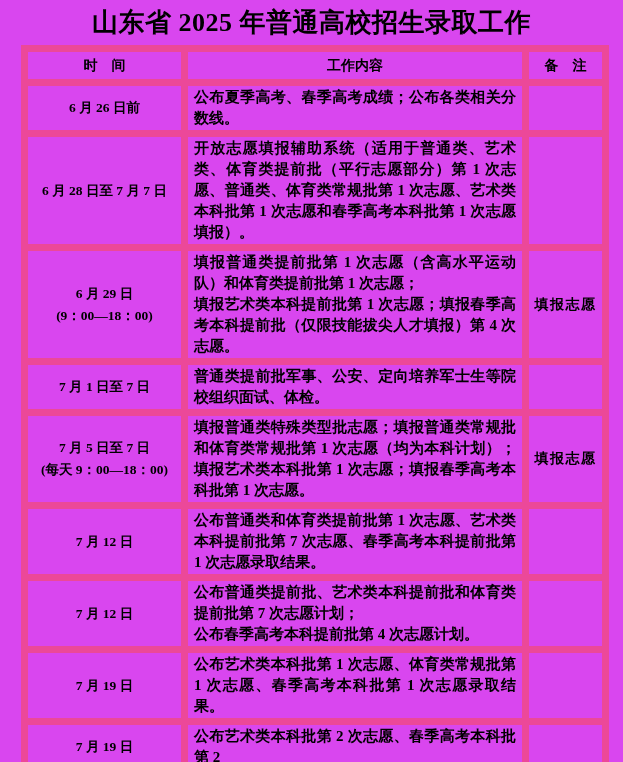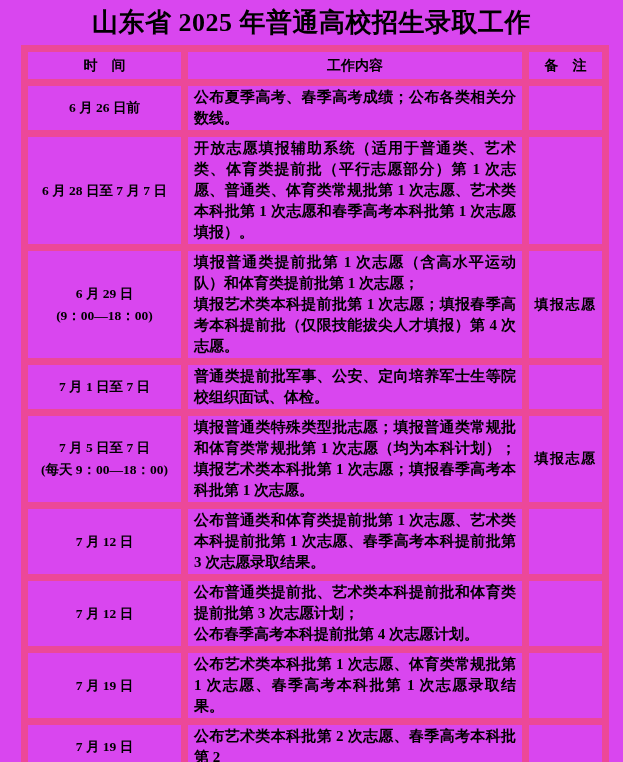--- a/index.html
+++ b/index.html
@@ -136,31 +136,31 @@
         <div>填报普通类特殊类型批志愿；填报普通类常规批和体育类常规批第 1 次志愿（均为本科计划）；填报艺术类本科批第 1 次志愿；填报春季高考本科批第 1 次志愿。</div>
       </td>
       <td class="remark-cell">填报志愿</td>
     </tr>
 
     <tr style="height:65px">
       <td class="time-cell">
         <div>7 月 12 日</div>
       </td>
       <td class="content-cell">
-        <div>公布普通类和体育类提前批第 1 次志愿、艺术类本科提前批第 1 次志愿、春季高考本科提前批第 3 次志愿录取结果。</div>
+        <div>公布普通类和体育类提前批第 1 次志愿、艺术类本科提前批第 7 次志愿、春季高考本科提前批第 1 次志愿录取结果。</div>
       </td>
       <td class="remark-cell"></td>
     </tr>
 
     <tr style="height:65px">
       <td class="time-cell">
         <div>7 月 12 日</div>
       </td>
       <td class="content-cell">
-        <div>公布普通类提前批、艺术类本科提前批和体育类提前批第 3 次志愿计划；</div>
+        <div>公布普通类提前批、艺术类本科提前批和体育类提前批第 7 次志愿计划；</div>
         <div>公布春季高考本科提前批第 4 次志愿计划。</div>
       </td>
       <td class="remark-cell"></td>
     </tr>
 
 
 
     <tr style="height:46px">
       <td class="time-cell">
         <div>7 月 19 日</div>

